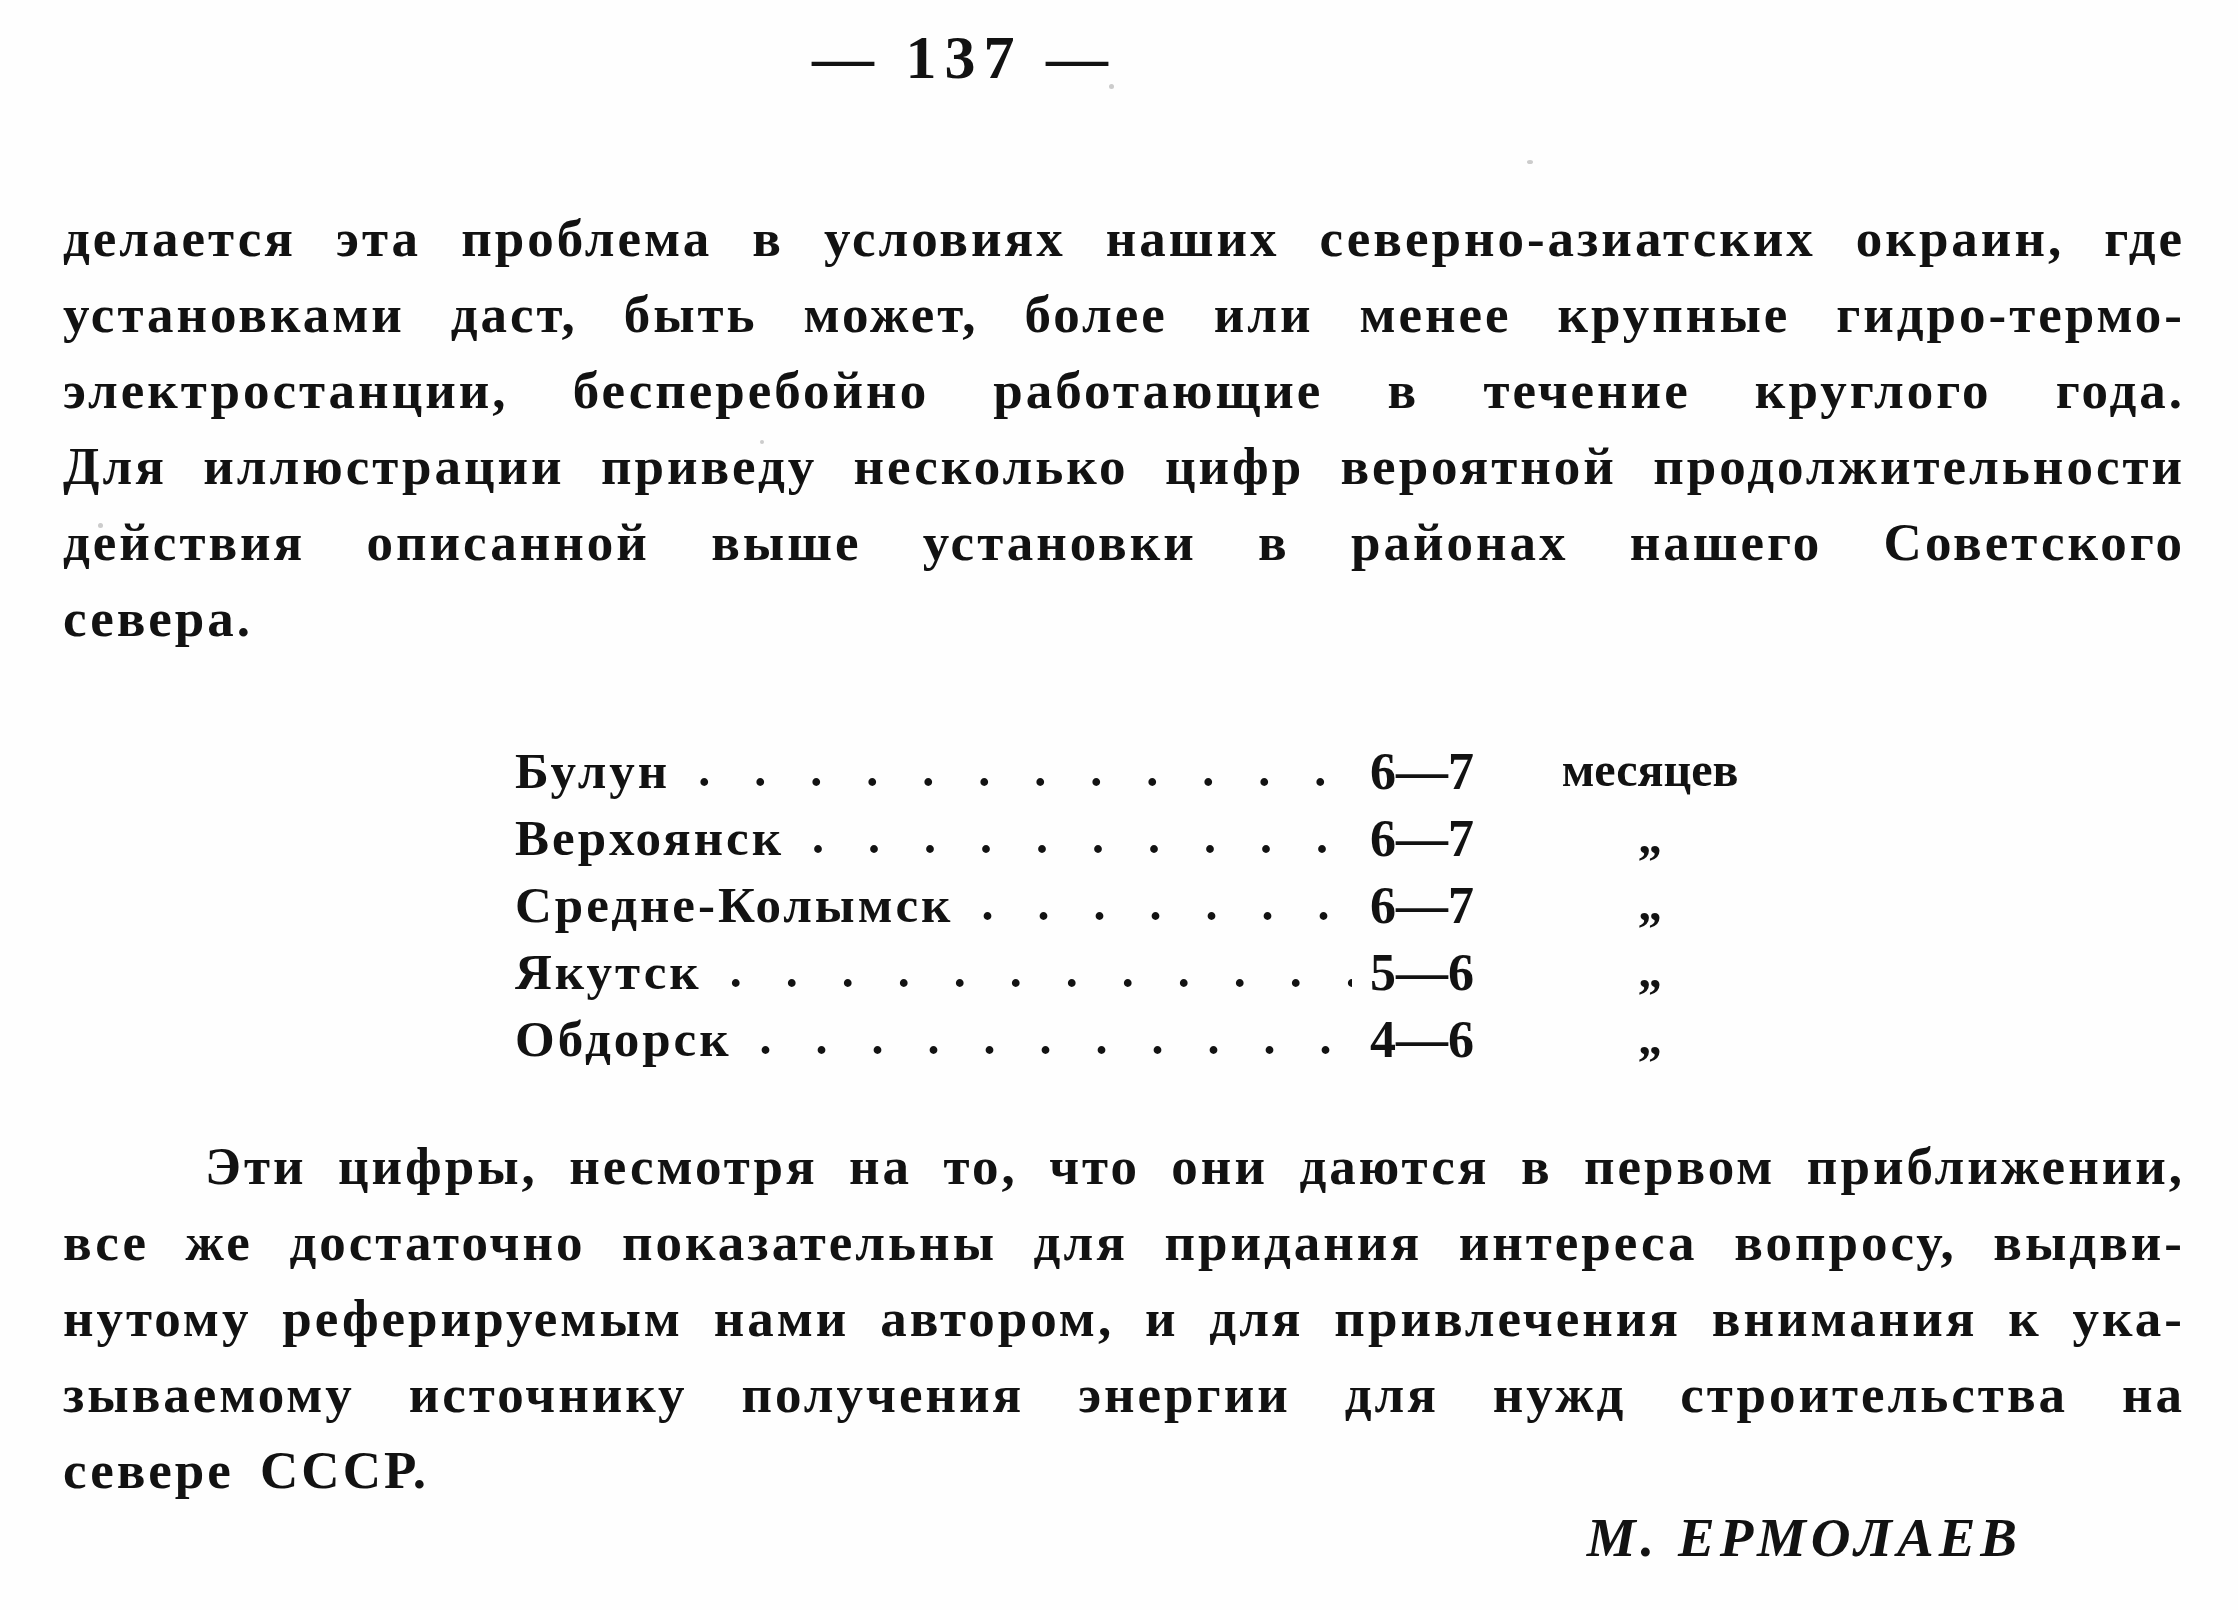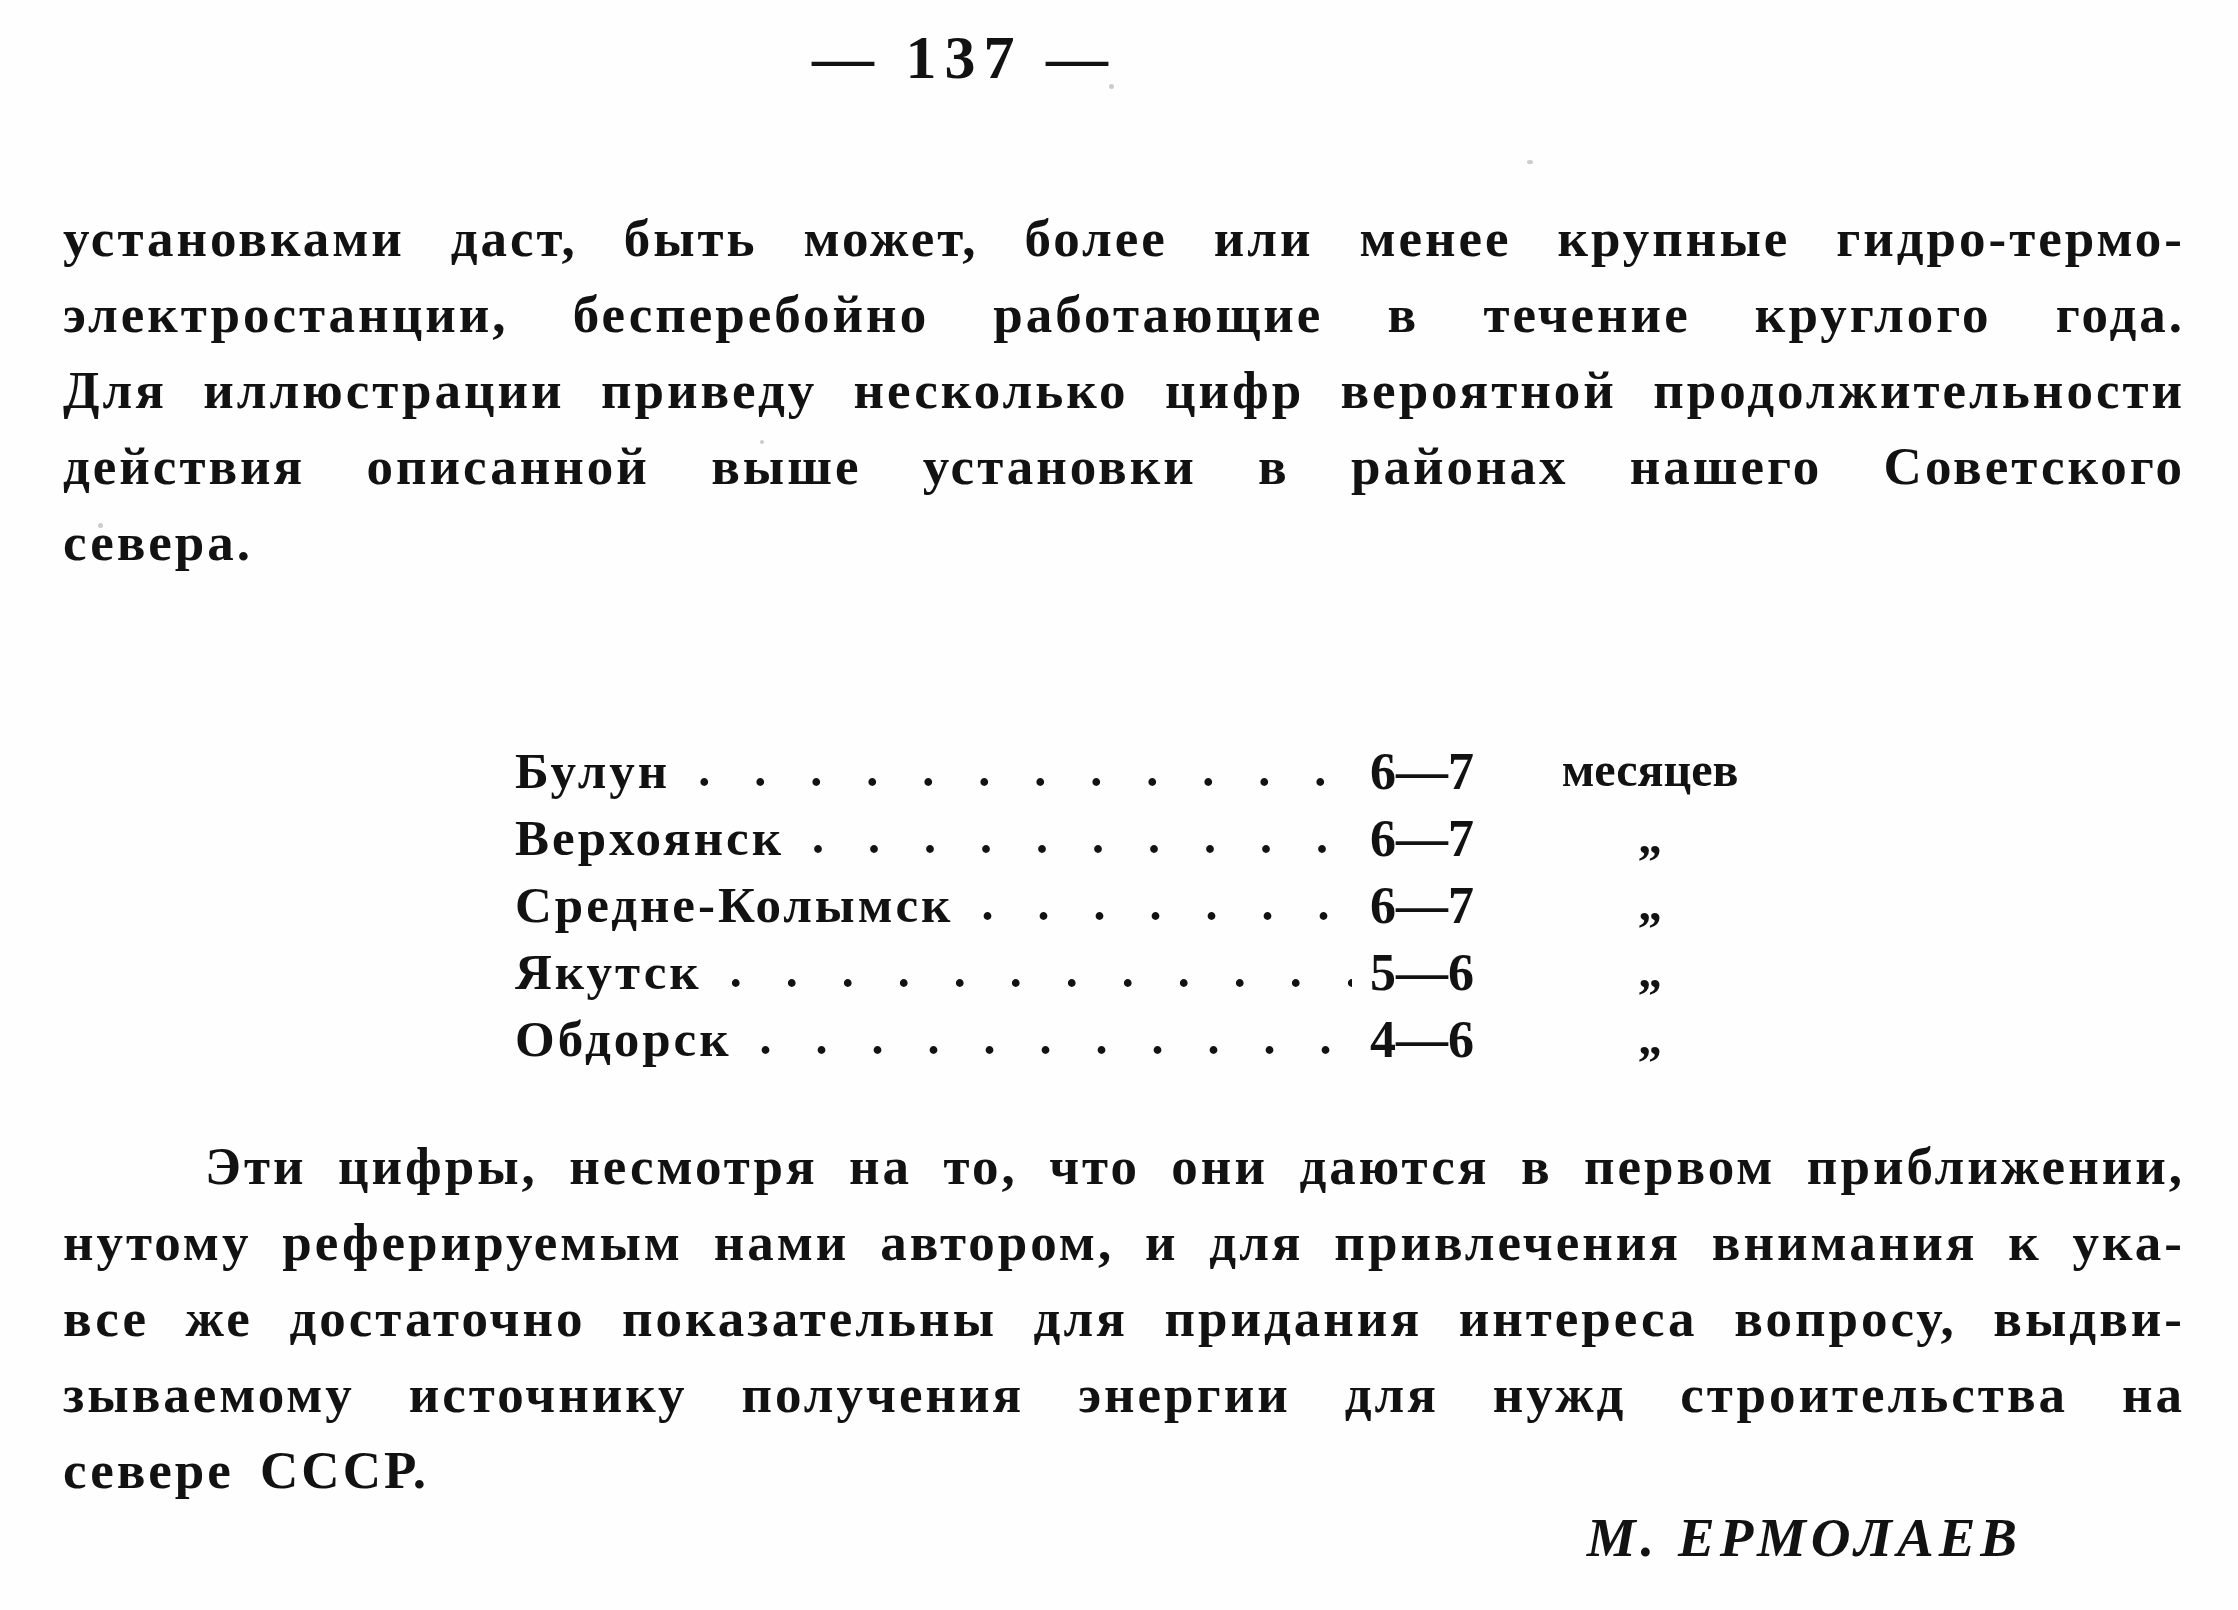--- a/index.html
+++ b/index.html
@@ -103,20 +103,21 @@
   }
 </style>
 </head>
 <body>
 
 <div class="page">
 
   <div class="page-number">— 137 —</div>
 
   <div class="para para1">
+    <div class="line justify">делается эта проблема в условиях наших северно-азиатских окраин, где</div>
     <div class="line justify">установками даст, быть может, более или менее крупные гидро-термо-</div>
     <div class="line justify">электростанции, бесперебойно работающие в течение круглого года.</div>
     <div class="line justify">Для иллюстрации приведу несколько цифр вероятной продолжительности</div>
     <div class="line justify">действия описанной выше установки в районах нашего Советского</div>
     <div class="line">севера.</div>
   </div>
 
   <div class="list">
     <div class="row">
       <span class="place">Булун</span>
@@ -145,22 +146,22 @@
     <div class="row">
       <span class="place">Обдорск</span>
       <span class="dots">. . . . . . . . . . . . . . . . . . . .</span>
       <span class="value">4—6</span>
       <span class="unit">„</span>
     </div>
   </div>
 
   <div class="para para2">
     <div class="line justify indent">Эти цифры, несмотря на то, что они даются в первом приближении,</div>
+    <div class="line justify">все же достаточно показательны для придания интереса вопросу, выдви-</div>
     <div class="line justify">нутому реферируемым нами автором, и для привлечения внимания к ука-</div>
-    <div class="line justify">все же достаточно показательны для придания интереса вопросу, выдви-</div>
     <div class="line justify">зываемому источнику получения энергии для нужд строительства на</div>
     <div class="line">севере СССР.</div>
   </div>
 
   <div class="signature">М. ЕРМОЛАЕВ</div>
 
   <div class="speck" style="left:1109px; top:84px; width:5px; height:5px;"></div>
   <div class="speck" style="left:1527px; top:160px; width:6px; height:4px;"></div>
   <div class="speck" style="left:98px; top:523px; width:5px; height:5px;"></div>
   <div class="speck" style="left:760px; top:440px; width:4px; height:4px;"></div>

